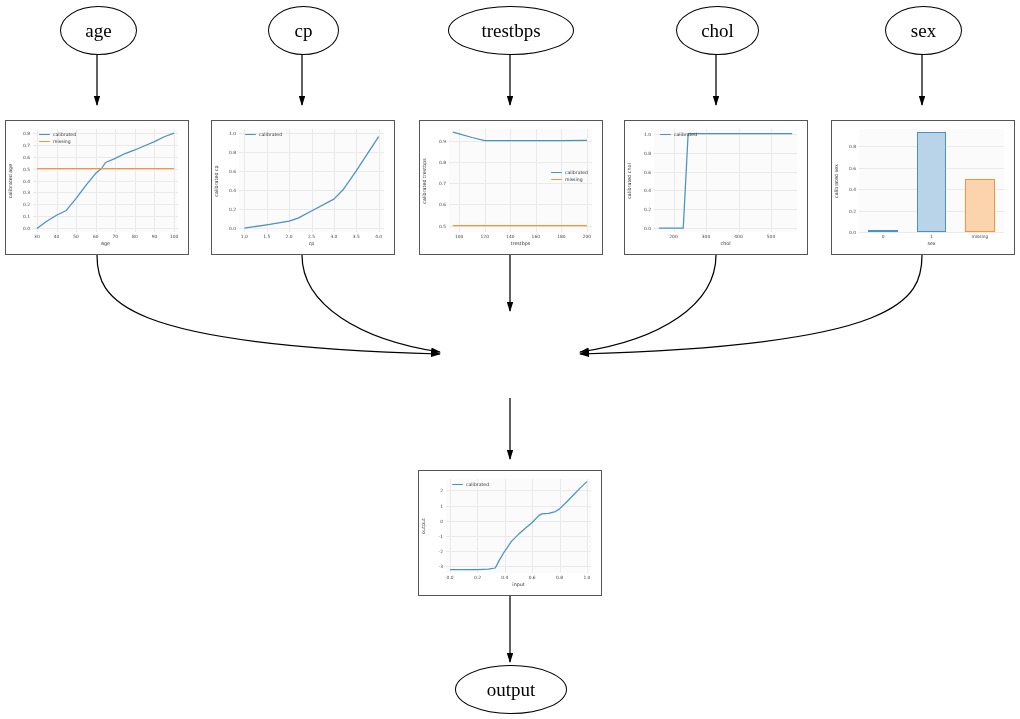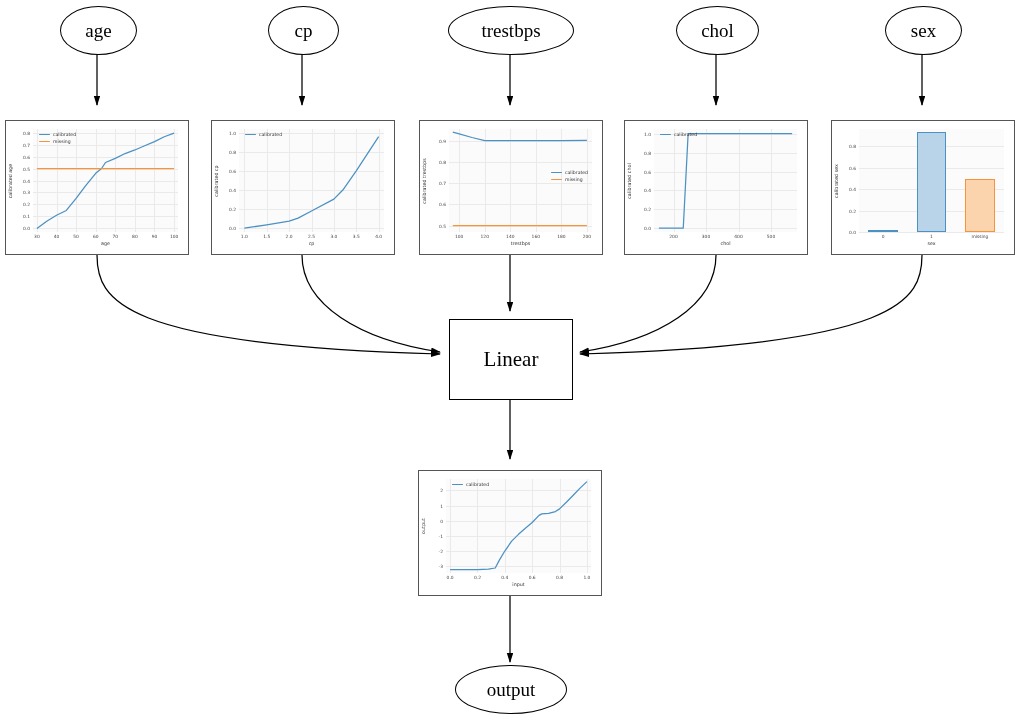--- a/index.html
+++ b/index.html
@@ -83,23 +83,20 @@
   <div class="ellipse-node" style="left:448px;top:6px;width:124px;height:47px;">
     <span>trestbps</span>
   </div>
   <div class="ellipse-node" style="left:676px;top:6px;width:81px;height:47px;">
     <span>chol</span>
   </div>
   <div class="ellipse-node" style="left:885px;top:6px;width:75px;height:47px;">
     <span>sex</span>
   </div>
 
-  <div class="box-node" style="left:449px;top:319px;width:122px;height:79px;">
-    <span>Linear</span>
-  </div>
 
   <div class="ellipse-node" style="left:455px;top:665px;width:110px;height:47px;">
     <span>output</span>
   </div>
 
   <div class="panel" style="left:5px;top:120px;width:184px;height:135px;">
     <div class="plot" id="plot-age">
         <div class="mpl">
           <div class="axes" style="left: 27px; top: 8px; width: 145px; height: 103px;">
             <div class="axesbg"></div>

